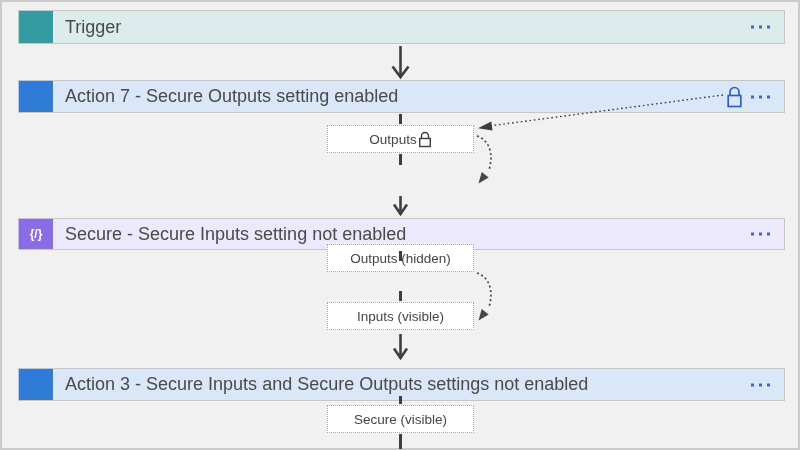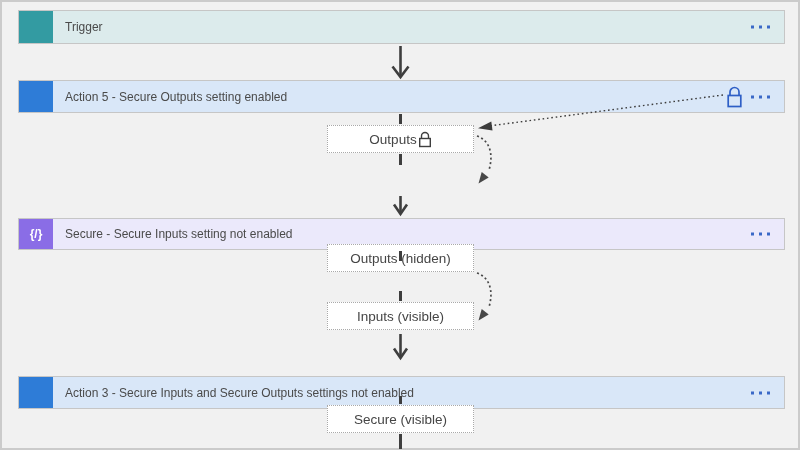--- a/index.html
+++ b/index.html
@@ -10,30 +10,30 @@
   }
   .node{
     position:absolute;left:18px;width:767px;display:flex;align-items:center;
     border:1px solid #c6c6c6;box-sizing:border-box;z-index:1;cursor:pointer;
   }
   .node .nicon{
     width:34px;align-self:stretch;flex:none;display:flex;align-items:center;
     justify-content:center;color:#fff;
   }
   .node .ntitle{
-    margin-left:12px;font-size:12px;color:#4a4a4a;white-space:pre;
+    margin-left:12px;font-size:18px;color:#4a4a4a;white-space:pre;
   }
   .seg-b{font-weight:normal}
   .seg-i{}
   .trigger{top:10px;height:34px;background:#dcebec}
   .trigger .nicon{background:#339ba2}
   .action{background:#d9e7f8}
   .action .nicon{background:#2e7cd7}
   .a1{top:80px;height:33px}
-  .a3{top:376px;height:33px}
+  .a3{top:368px;height:33px}
   .compose{top:218px;height:32px;background:#ebe9fb}
   .compose .nicon{background:#8a6de6;font-size:12px;font-weight:700;letter-spacing:0}
   .more{
     position:absolute;right:10px;top:50%;transform:translateY(-50%);
     display:flex;gap:5px;padding:4px;cursor:pointer;
   }
   .more i{width:3px;height:3px;background:#3a69c7;display:block}
   .lockbadge{
     position:absolute;right:40px;top:50%;transform:translateY(-50%);
     display:flex;align-items:center;
@@ -59,21 +59,21 @@
     <div class="ntitle"><span>Trigger</span></div>
     <div class="more">
         <i></i>
         <i></i>
         <i></i>
       </div>
   </div>
 
   <div class="node action a1">
     <div class="nicon"></div>
-    <div class="ntitle"><span>Action 5 - </span><span class="seg-b">Secure Outputs</span><span> setting enabled</span></div>
+    <div class="ntitle"><span>Action 7 - </span><span class="seg-b">Secure Outputs</span><span> setting enabled</span></div>
     <div class="lockbadge">
       <svg width="19" height="24" viewBox="0 0 19 24" fill="none">
         <path d="M5 10.5 V7 a4.5 4.5 0 0 1 9 0 V10.5" stroke="#2e5fc6" stroke-width="1.7"></path>
         <rect x="3.2" y="10.5" width="12.6" height="11" stroke="#2e5fc6" stroke-width="1.7"></rect>
       </svg>
     </div>
     <div class="more">
         <i></i>
         <i></i>
         <i></i>

